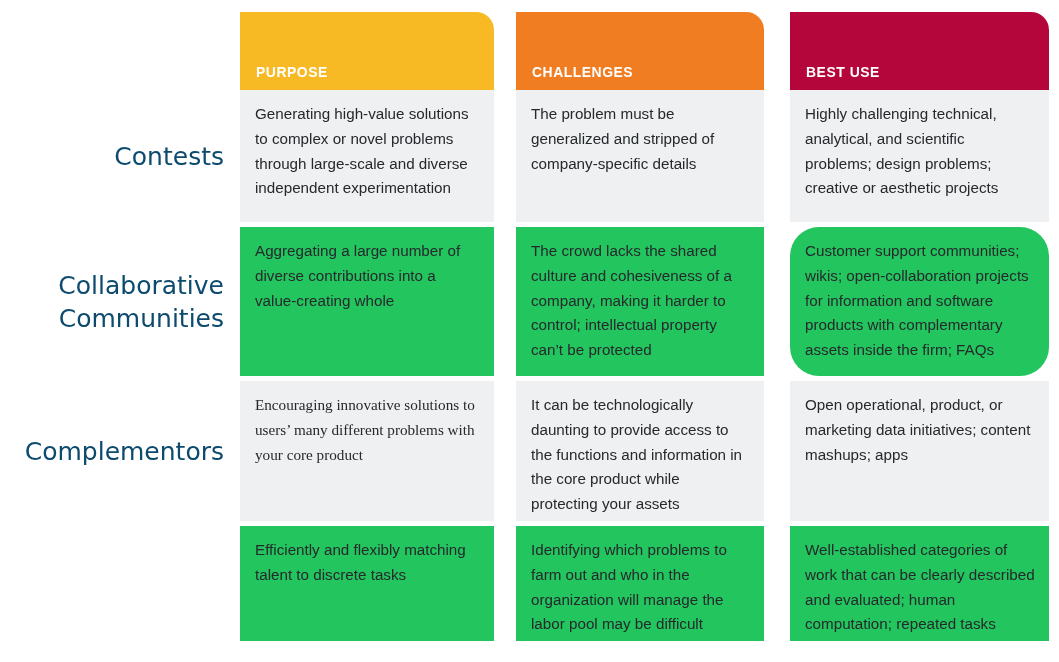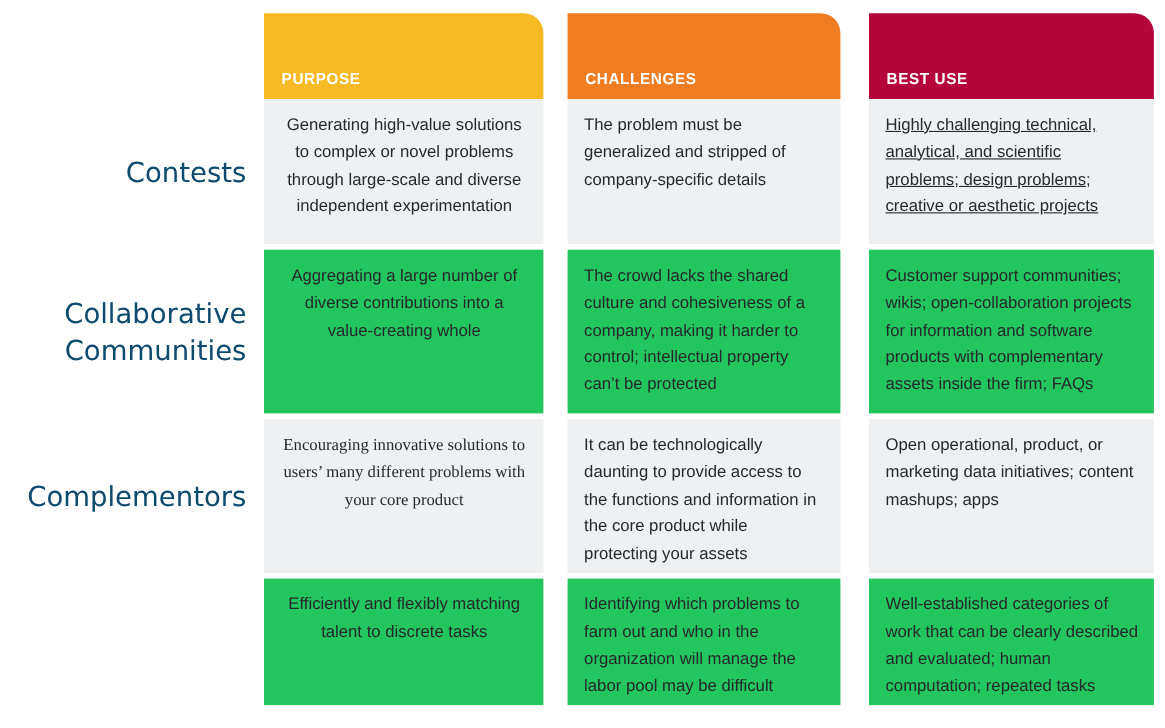--- a/index.html
+++ b/index.html
@@ -82,21 +82,21 @@
   
   .cell {
     box-sizing: border-box;
     padding: 12px 14px 10px 15px;
     font-size: 15.2px;
     line-height: 1.63;
     color: #26292c;
     overflow: hidden;
   }
   .cell p { margin: 0; }
-  .cell.col-purpose    { grid-column: 2; text-align: center; }
+  .cell.col-purpose    { grid-column: 2; }
   .cell.col-challenges { grid-column: 4; }
   .cell.col-bestuse    { grid-column: 6; }
 
   .tone-light { background: #eef0f1; }
   .tone-dark  { background: #22c55e; }
 
   .spacer { background: #ffffff; }
 </style>
 </head>
 <body>
@@ -116,36 +116,36 @@
 
     <div class="rowlabel" style="grid-row: 3;">
       <span class="rowlabel-text">Contests</span>
     </div>
     <div class="cell col-purpose tone-light" style="grid-row: 3;">
       <p>Generating high-value solutions to complex or novel problems through large-scale and diverse independent experimentation</p>
     </div>
     <div class="cell col-challenges tone-light" style="grid-row: 3;">
       <p>The problem must be generalized and stripped of company-specific details</p>
     </div>
-    <div class="cell col-bestuse tone-light" style="grid-row: 3; text-decoration: underline;">
+    <div class="cell col-bestuse tone-light" style="grid-row: 3;">
       <p>Highly challenging technical, analytical, and scientific problems; design problems; creative or aesthetic projects</p>
     </div>
 
     <div class="spacer" style="grid-row: 4; grid-column: 1 / -1;"></div>
 
     <div class="rowlabel" style="grid-row: 5;">
       <span class="rowlabel-text">Collaborative Communities</span>
     </div>
     <div class="cell col-purpose tone-dark" style="grid-row: 5;">
       <p>Aggregating a large number of diverse contributions into a value-creating whole</p>
     </div>
     <div class="cell col-challenges tone-dark" style="grid-row: 5;">
       <p>The crowd lacks the shared culture and cohesiveness of a company, making it harder to control; intellectual property can’t be protected</p>
     </div>
-    <div class="cell col-bestuse tone-dark" style="grid-row: 5;">
+    <div class="cell col-bestuse tone-dark" style="grid-row: 5; border-radius: 29px;">
       <p>Customer support communities; wikis; open-collaboration projects for information and software products with complementary assets inside the firm; FAQs</p>
     </div>
 
     <div class="spacer" style="grid-row: 6; grid-column: 1 / -1;"></div>
 
     <div class="rowlabel" style="grid-row: 7; margin-left: 44px;">
       <span class="rowlabel-text">Complementors</span>
     </div>
     <div class="cell col-purpose tone-light" style="grid-row: 7; font-family: Liberation Serif, serif;">
       <p>Encouraging innovative solutions to users’ many different problems with your core product</p>

